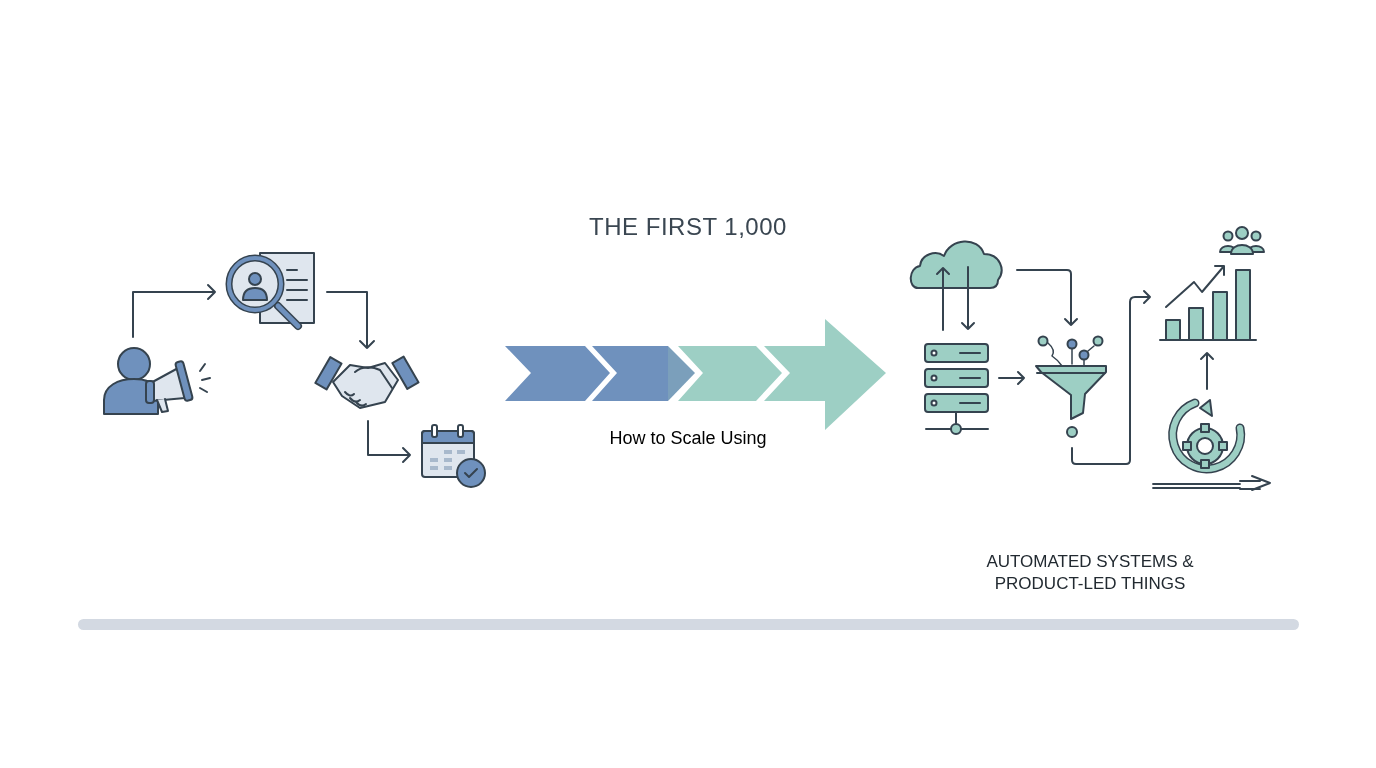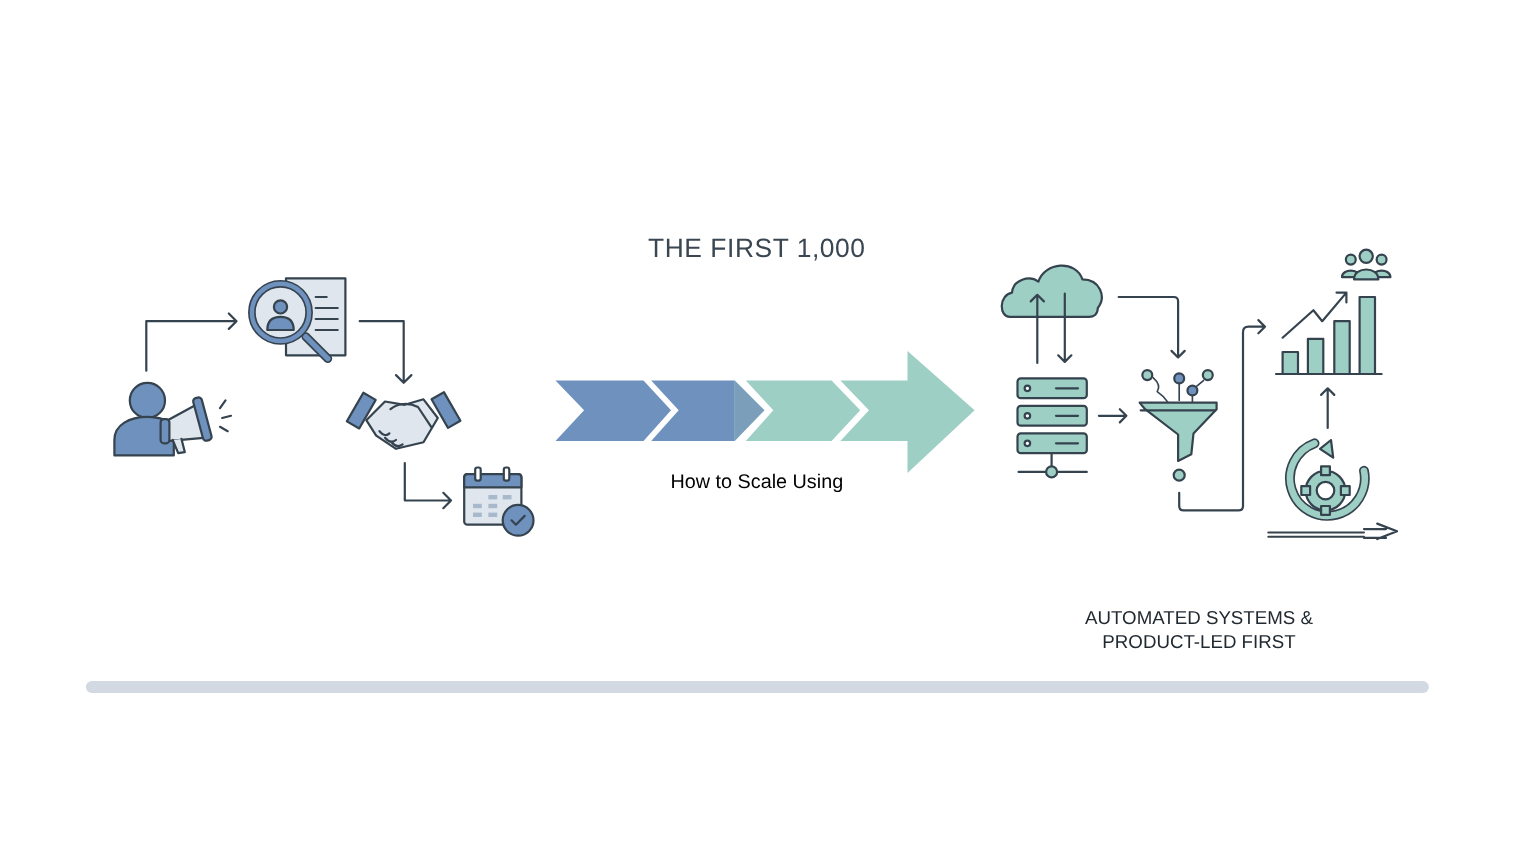--- a/index.html
+++ b/index.html
@@ -158,16 +158,16 @@
         <rect x="1183" y="442" width="8" height="8"></rect>
         <rect x="1219" y="442" width="8" height="8"></rect>
       </g>
       <circle cx="1205" cy="446" r="8" fill="#ffffff"></circle>
     </g>
   </g>
 </svg>
 
 <div id="right-caption" class="abs">
   <div>AUTOMATED SYSTEMS &amp;</div>
-  <div>PRODUCT-LED FIRST</div>
+  <div>PRODUCT-LED THINGS</div>
 </div>
 
 <div id="timeline-bar" class="abs"></div>
 
 </body></html>

